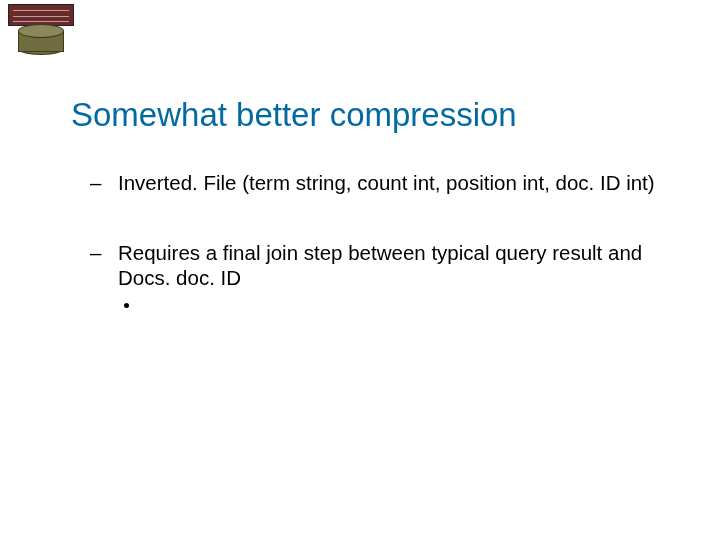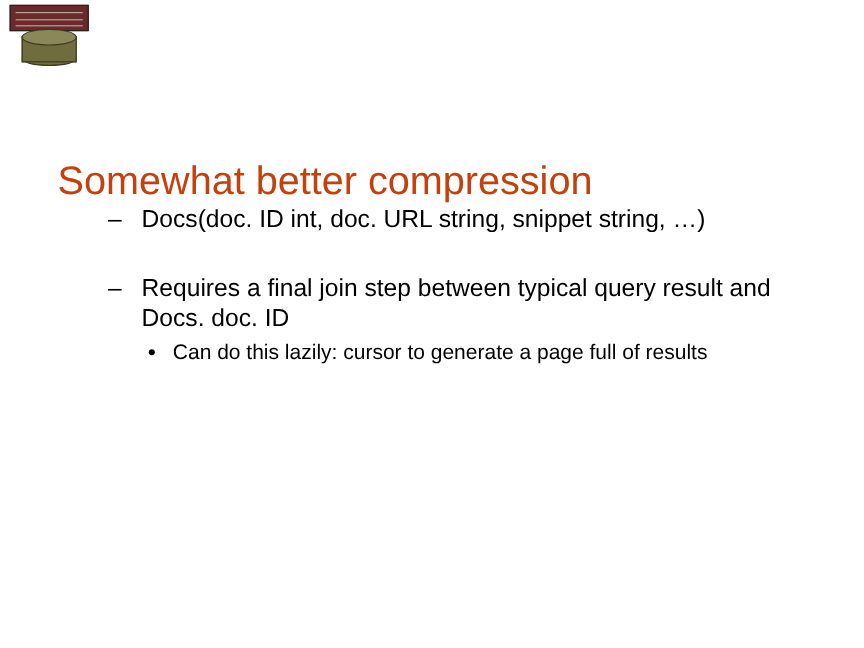--- a/index.html
+++ b/index.html
@@ -77,28 +77,27 @@
     left: 0; bottom: -1px;
     width: 46px; height: 12px;
     border-radius: 50%;
     background: #6f6d3d;
     border: 1px solid #3a3a1f;
     box-sizing: border-box;
   }
 
   .title {
     position: absolute;
-    left: 48px;
+    left: 71px;
     top: 96px;
     font-size: 33px;
     font-weight: 400;
     letter-spacing: 0px;
-    color: #c2410c;
+    color: #0369a1;
     white-space: nowrap;
-    margin-top: 36px;
   }
 
   .body {
     position: absolute;
     left: 90px;
     top: 170px;
     right: 40px;
     font-size: 20.5px;
     line-height: 1.25;
   }
@@ -109,21 +108,21 @@
     margin-bottom: 2px;
   }
   .dash-item::before {
     content: "–";
     position: absolute;
     left: 0;
     top: 0;
   }
 
   .group2 {
-    margin-top: 32px;
+    margin-top: 44px;
   }
 
   .sub-item {
     position: relative;
     padding-left: 54px;
     margin-top: 4px;
     font-size: 17.5px;
     line-height: 1.25;
   }
   .sub-item .dot {
@@ -149,25 +148,24 @@
       <div class="bottom"></div>
       <div class="barrel"></div>
       <div class="ellipse"></div>
     </div>
   </div>
 
   <div class="title">Somewhat better compression</div>
 
   <div class="body">
 
-    <div class="dash-item">Docs(doc. ID int, doc. URL string, snippet string, …)</div>
+    <div class="dash-item">Inverted. File (term string, count int, position int, doc. ID int)</div>
 
     <div class="group2">
       <div class="dash-item">Requires a final join step between typical query result and Docs. doc. ID</div>
       <div class="sub-item">
         <span class="dot"></span>
-        <span>Can do this lazily: cursor to generate a page full of results</span>
       </div>
     </div>
 
   </div>
 
 </div>
 
 </body></html>

